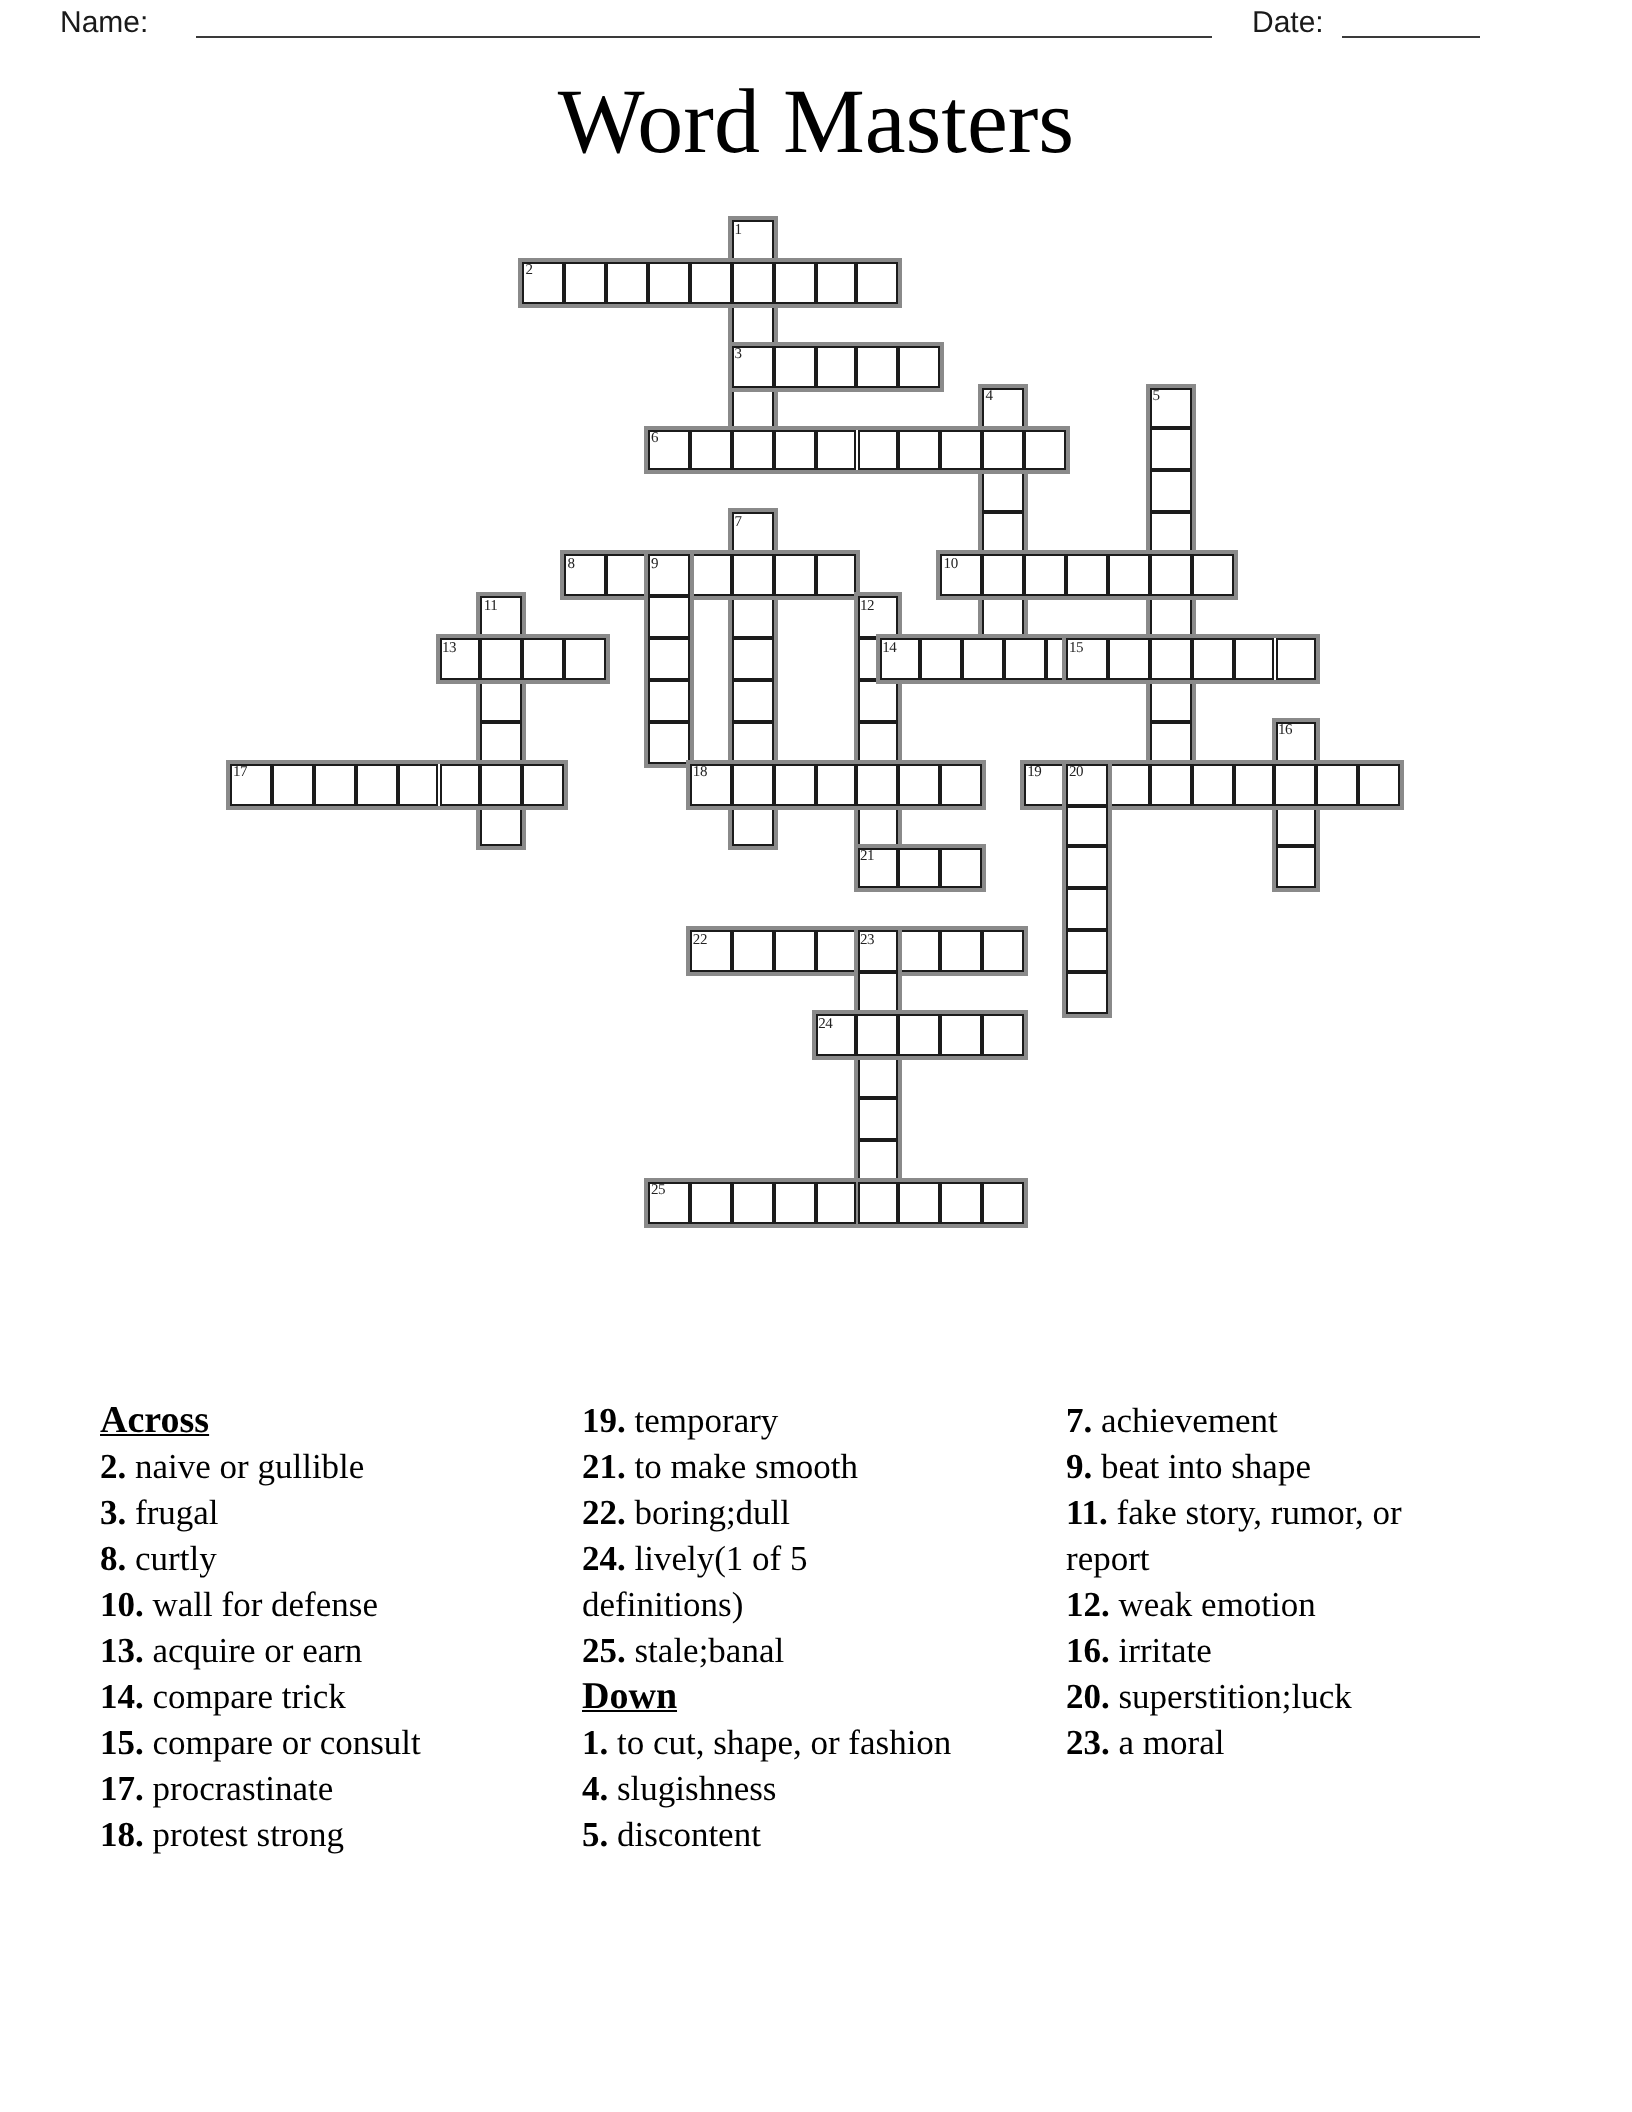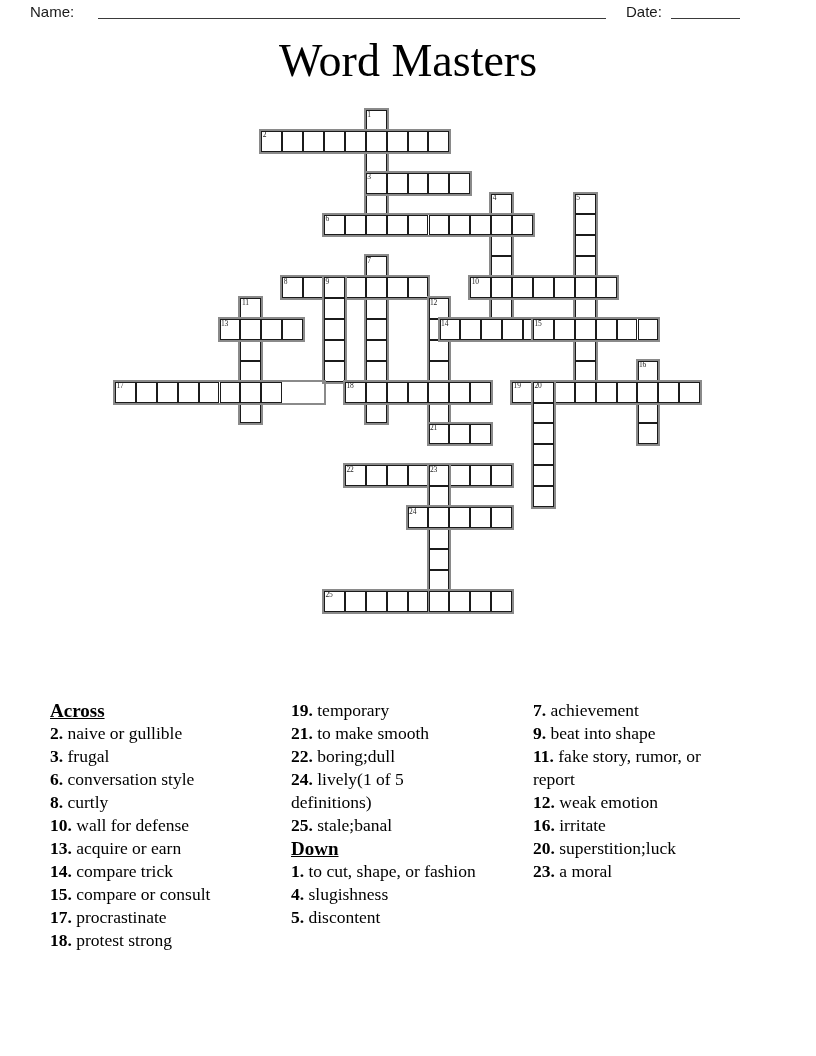--- a/index.html
+++ b/index.html
@@ -245,21 +245,21 @@
       <div class="cell" style="left: 104.5px; top: 0px; width: 20.9px; height: 20.9px; background: rgb(255, 255, 255); border-color: rgb(27, 27, 27);"></div>
       <span class="cellnum">15</span>
     </div>
     <div class="run" style="left: 635.5px; top: 358.8px; width: 20.9px; height: 83.6px; border-color: rgb(138, 138, 138);">
       <div class="cell" style="left: 0px; top: 0px; width: 20.9px; height: 20.9px; background: rgb(255, 255, 255); border-color: rgb(27, 27, 27);"></div>
       <div class="cell" style="left: 0px; top: 20.9px; width: 20.9px; height: 20.9px; background: rgb(255, 255, 255); border-color: rgb(27, 27, 27);"></div>
       <div class="cell" style="left: 0px; top: 41.8px; width: 20.9px; height: 20.9px; background: rgb(255, 255, 255); border-color: rgb(27, 27, 27);"></div>
       <div class="cell" style="left: 0px; top: 62.7px; width: 20.9px; height: 20.9px; background: rgb(255, 255, 255); border-color: rgb(27, 27, 27);"></div>
       <span class="cellnum">16</span>
     </div>
-    <div class="run" style="left: 113px; top: 379.7px; width: 167.2px; height: 20.9px; border-color: rgb(138, 138, 138); padding-left: 42px;">
+    <div class="run" style="left: 113px; top: 379.7px; width: 167.2px; height: 20.9px; border-color: rgb(138, 138, 138);">
       <div class="cell" style="left: 0px; top: 0px; width: 20.9px; height: 20.9px; background: rgb(255, 255, 255); border-color: rgb(27, 27, 27);"></div>
       <div class="cell" style="left: 20.9px; top: 0px; width: 20.9px; height: 20.9px; background: rgb(255, 255, 255); border-color: rgb(27, 27, 27);"></div>
       <div class="cell" style="left: 41.8px; top: 0px; width: 20.9px; height: 20.9px; background: rgb(255, 255, 255); border-color: rgb(27, 27, 27);"></div>
       <div class="cell" style="left: 62.7px; top: 0px; width: 20.9px; height: 20.9px; background: rgb(255, 255, 255); border-color: rgb(27, 27, 27);"></div>
       <div class="cell" style="left: 83.6px; top: 0px; width: 20.9px; height: 20.9px; background: rgb(255, 255, 255); border-color: rgb(27, 27, 27);"></div>
       <div class="cell" style="left: 104.5px; top: 0px; width: 20.9px; height: 20.9px; background: rgb(255, 255, 255); border-color: rgb(27, 27, 27);"></div>
       <div class="cell" style="left: 125.4px; top: 0px; width: 20.9px; height: 20.9px; background: rgb(255, 255, 255); border-color: rgb(27, 27, 27);"></div>
       <div class="cell" style="left: 146.3px; top: 0px; width: 20.9px; height: 20.9px; background: rgb(255, 255, 255); border-color: rgb(27, 27, 27);"></div>
       <span class="cellnum">17</span>
     </div>
@@ -340,21 +340,20 @@
       <div class="cell" style="left: 146.3px; top: 0px; width: 20.9px; height: 20.9px; background: rgb(255, 255, 255); border-color: rgb(27, 27, 27);"></div>
       <div class="cell" style="left: 167.2px; top: 0px; width: 20.9px; height: 20.9px; background: rgb(255, 255, 255); border-color: rgb(27, 27, 27);"></div>
       <span class="cellnum">25</span>
     </div>
   </div>
 
 <div id="clue-col-0" class="clue-col">
     <div class="clue-header">Across</div>
     <p class="clue-item"><span class="clue-num">2.</span><span> naive or gullible</span></p>
     <p class="clue-item"><span class="clue-num">3.</span><span> frugal</span></p>
-    <p class="clue-item"><span class="clue-num">6.</span><span> conversation style</span></p>
     <p class="clue-item"><span class="clue-num">8.</span><span> curtly</span></p>
     <p class="clue-item"><span class="clue-num">10.</span><span> wall for defense</span></p>
     <p class="clue-item"><span class="clue-num">13.</span><span> acquire or earn</span></p>
     <p class="clue-item"><span class="clue-num">14.</span><span> compare trick</span></p>
     <p class="clue-item"><span class="clue-num">15.</span><span> compare or consult</span></p>
     <p class="clue-item"><span class="clue-num">17.</span><span> procrastinate</span></p>
     <p class="clue-item"><span class="clue-num">18.</span><span> protest strong</span></p>
   </div>
 <div id="clue-col-1" class="clue-col">
     <p class="clue-item"><span class="clue-num">19.</span><span> temporary</span></p>

